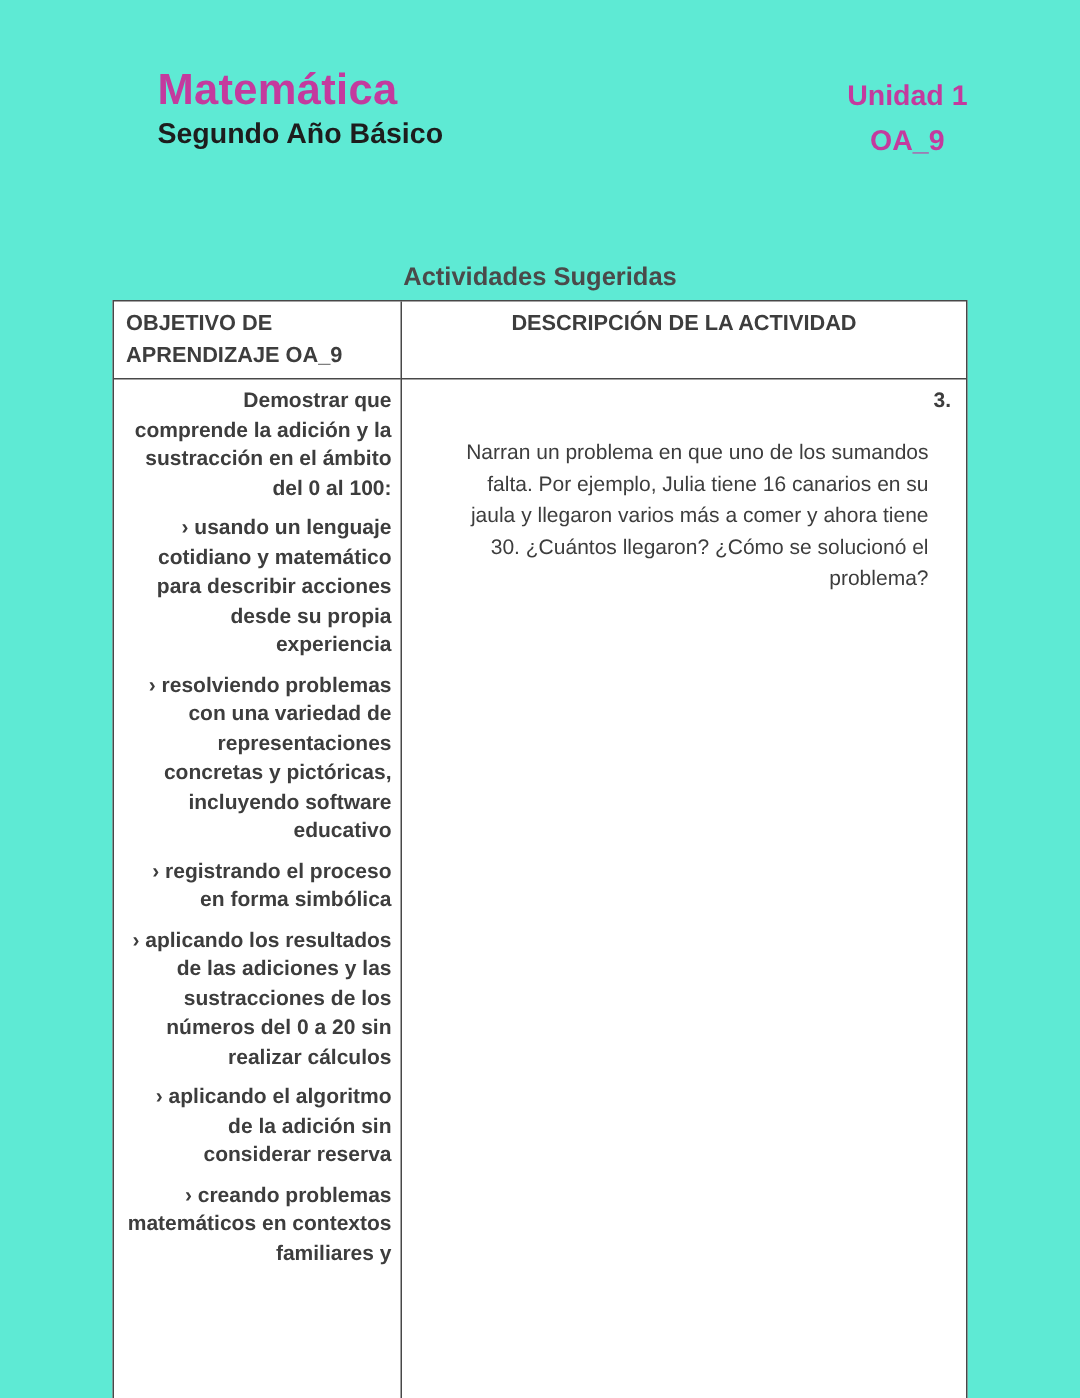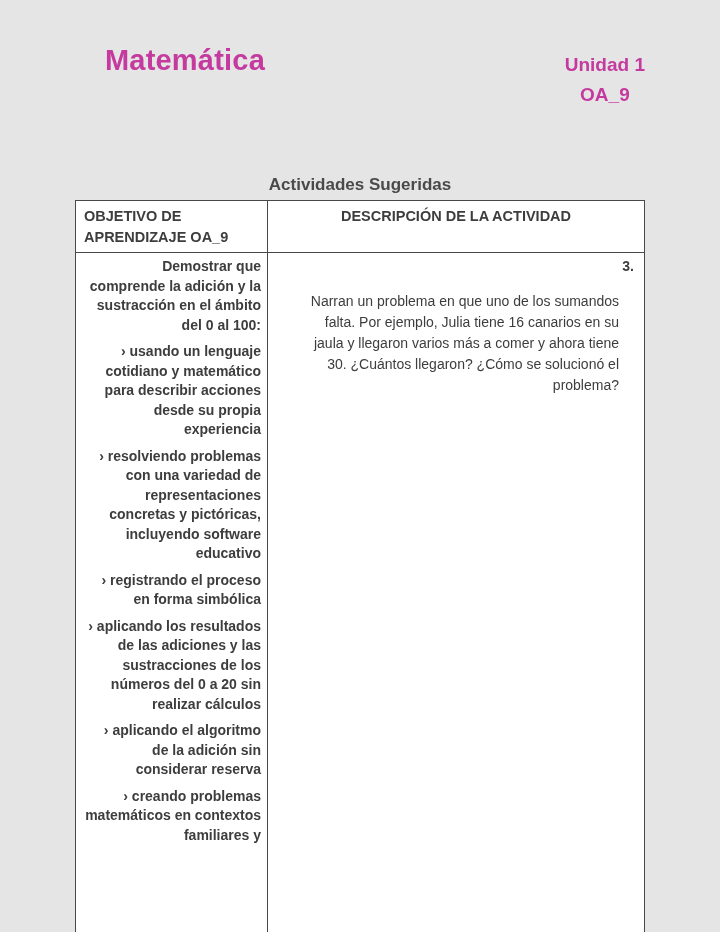--- a/index.html
+++ b/index.html
@@ -12,21 +12,21 @@
   *{box-sizing:border-box;}
   html,body{margin:0;padding:0;}
   body{
     width:720px;height:932px;
     background:#ffffff;
     font-family:"Liberation Sans","DejaVu Sans",sans-serif;
     color:var(--color-text);
     overflow:hidden;
     position:relative;
   }
-  .page{position:absolute;inset:0;background:#e5e5e5;}
+  .page{position:absolute;inset:0;background:#5eead4;}
 
   
   .header-left{position:absolute;left:105px;top:44px;}
   .course-title{
     font-size:29px;line-height:33px;font-weight:bold;
     color:var(--color-accent);letter-spacing:0.2px;
   }
   .grade-subtitle{
     font-size:19px;line-height:22px;font-weight:bold;
     color:var(--color-black);margin-top:2px;
@@ -71,20 +71,21 @@
   .activity-number{font-weight:bold;line-height:20px;margin:0 0 14px 0;}
   .activity-desc{line-height:21px;margin:15px;}
 </style>
 </head>
 <body>
 
 <div class="page">
 
   <div class="header-left">
     <div class="course-title">Matemática</div>
+    <div class="grade-subtitle">Segundo Año Básico</div>
   </div>
 
   <div class="header-right">
     <div class="unit-label">Unidad 1</div>
     <div class="oa-code">OA_9</div>
   </div>
 
   <h2 class="section-title">Actividades Sugeridas</h2>
 
   <div class="doc-table">

